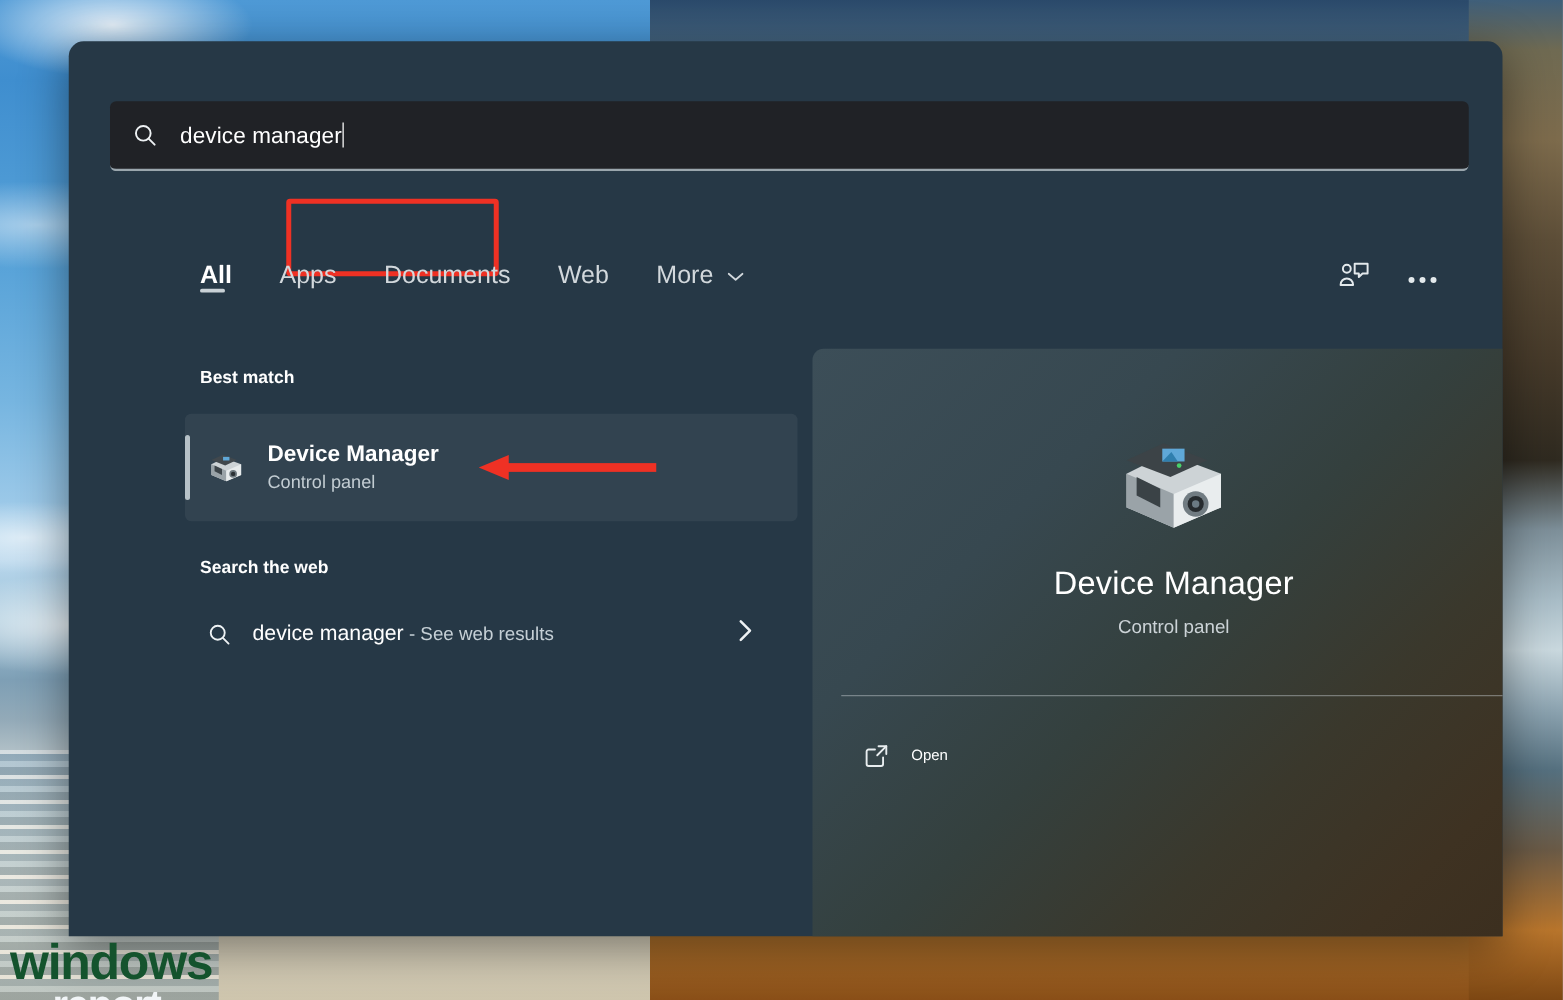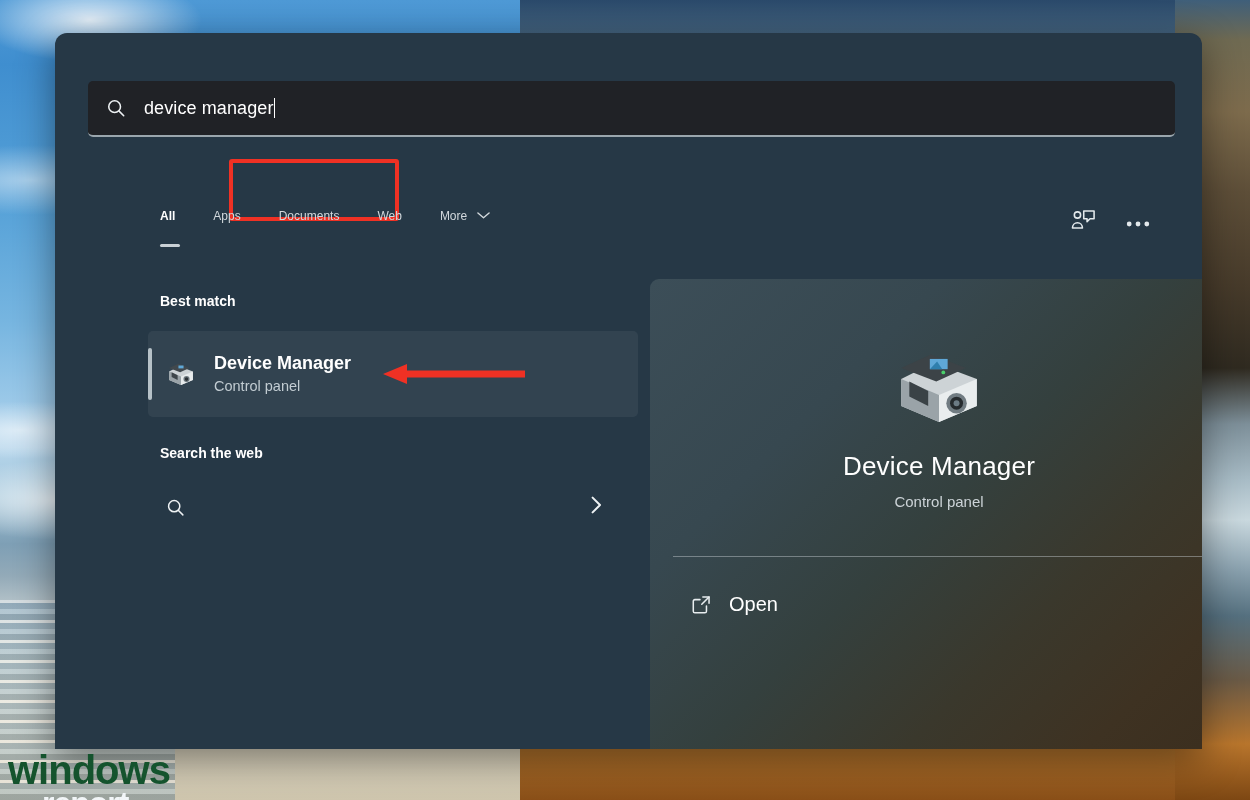--- a/index.html
+++ b/index.html
@@ -77,21 +77,21 @@
     margin-left:1px; vertical-align:middle;
   }
   
   #query-highlight {
     position:absolute; left:141px; top:78px; width:170px; height:62px;
     border:4px solid #ef3124; border-radius:3px; pointer-events:none;
   }
 
   
   #tabs { position:absolute; left:105px; top:176px; display:flex; align-items:center; gap:38px; }
-  .tab { position:relative; color:#d2d8dc; font-size:12px; padding-bottom:24px; cursor:default; }
+  .tab { position:relative; color:#d2d8dc; font-size:20px; padding-bottom:2px; cursor:default; }
   .tab.active { color:#ffffff; font-weight:bold; }
   .tab.active::after {
     content:""; position:absolute; left:0; bottom:0; width:20px; height:3px;
     background:#c9d1d6; border-radius:2px;
   }
   .tab .chev { display:inline-block; margin-left:6px; }
   #header-actions { position:absolute; right:52px; top:176px; display:flex; align-items:center; gap:30px; }
 
   
   #results { position:absolute; left:105px; top:260px; width:478px; }
@@ -137,21 +137,21 @@
   #preview-sub {
     position:absolute; left:0; right:0; top:214px; text-align:center;
     color:#ccd3d7; font-size:15px;
   }
   #preview-divider {
     position:absolute; left:23px; right:23px; top:277px; height:1px;
     background:rgba(210,218,222,.42);
   }
   #open-row { position:absolute; left:23px; top:303px; display:flex; align-items:center; height:44px; }
   #open-icon { width:56px; display:flex; align-items:center; justify-content:center; }
-  #open-label { color:#ffffff; font-size:20px; }
+  #open-label { color:#ffffff; font-size:12px; }
 
   
   #watermark { position:absolute; left:8px; top:752px; line-height:.92; }
   #wm-windows { font-size:40px; font-weight:bold; color:#14532d; letter-spacing:-1px; }
   #wm-report { font-size:32px; font-weight:bold; color:#f2f6f8; letter-spacing:-1px; margin-left:34px; display:block; }
 </style>
 </head>
 <body>
 
 <div id="desktop">
@@ -243,20 +243,23 @@
 
     <div id="web-section">
       <div class="section-title">Search the web</div>
       <div id="web-row">
         <span id="web-icon">
           <svg width="21" height="21" viewBox="0 0 24 24" fill="none" stroke="#eef2f4" stroke-width="1.7" stroke-linecap="round">
             <circle cx="10.5" cy="10.5" r="6.4"></circle>
             <line x1="15.4" y1="15.4" x2="20.4" y2="20.4"></line>
           </svg>
         </span>
+        <span>
+          <span class="web-q">device manager</span><span class="web-suffix"> - See web results</span>
+        </span>
         <span id="web-chev">
           <svg width="11" height="18" viewBox="0 0 11 18" fill="none" stroke="#eef2f4" stroke-width="2" stroke-linecap="round" stroke-linejoin="round">
             <polyline points="1.6,1.6 9,9 1.6,16.4"></polyline>
           </svg>
         </span>
       </div>
     </div>
   </div>
 
   <svg id="annot-arrow" width="150" height="30" viewBox="0 0 150 30">

